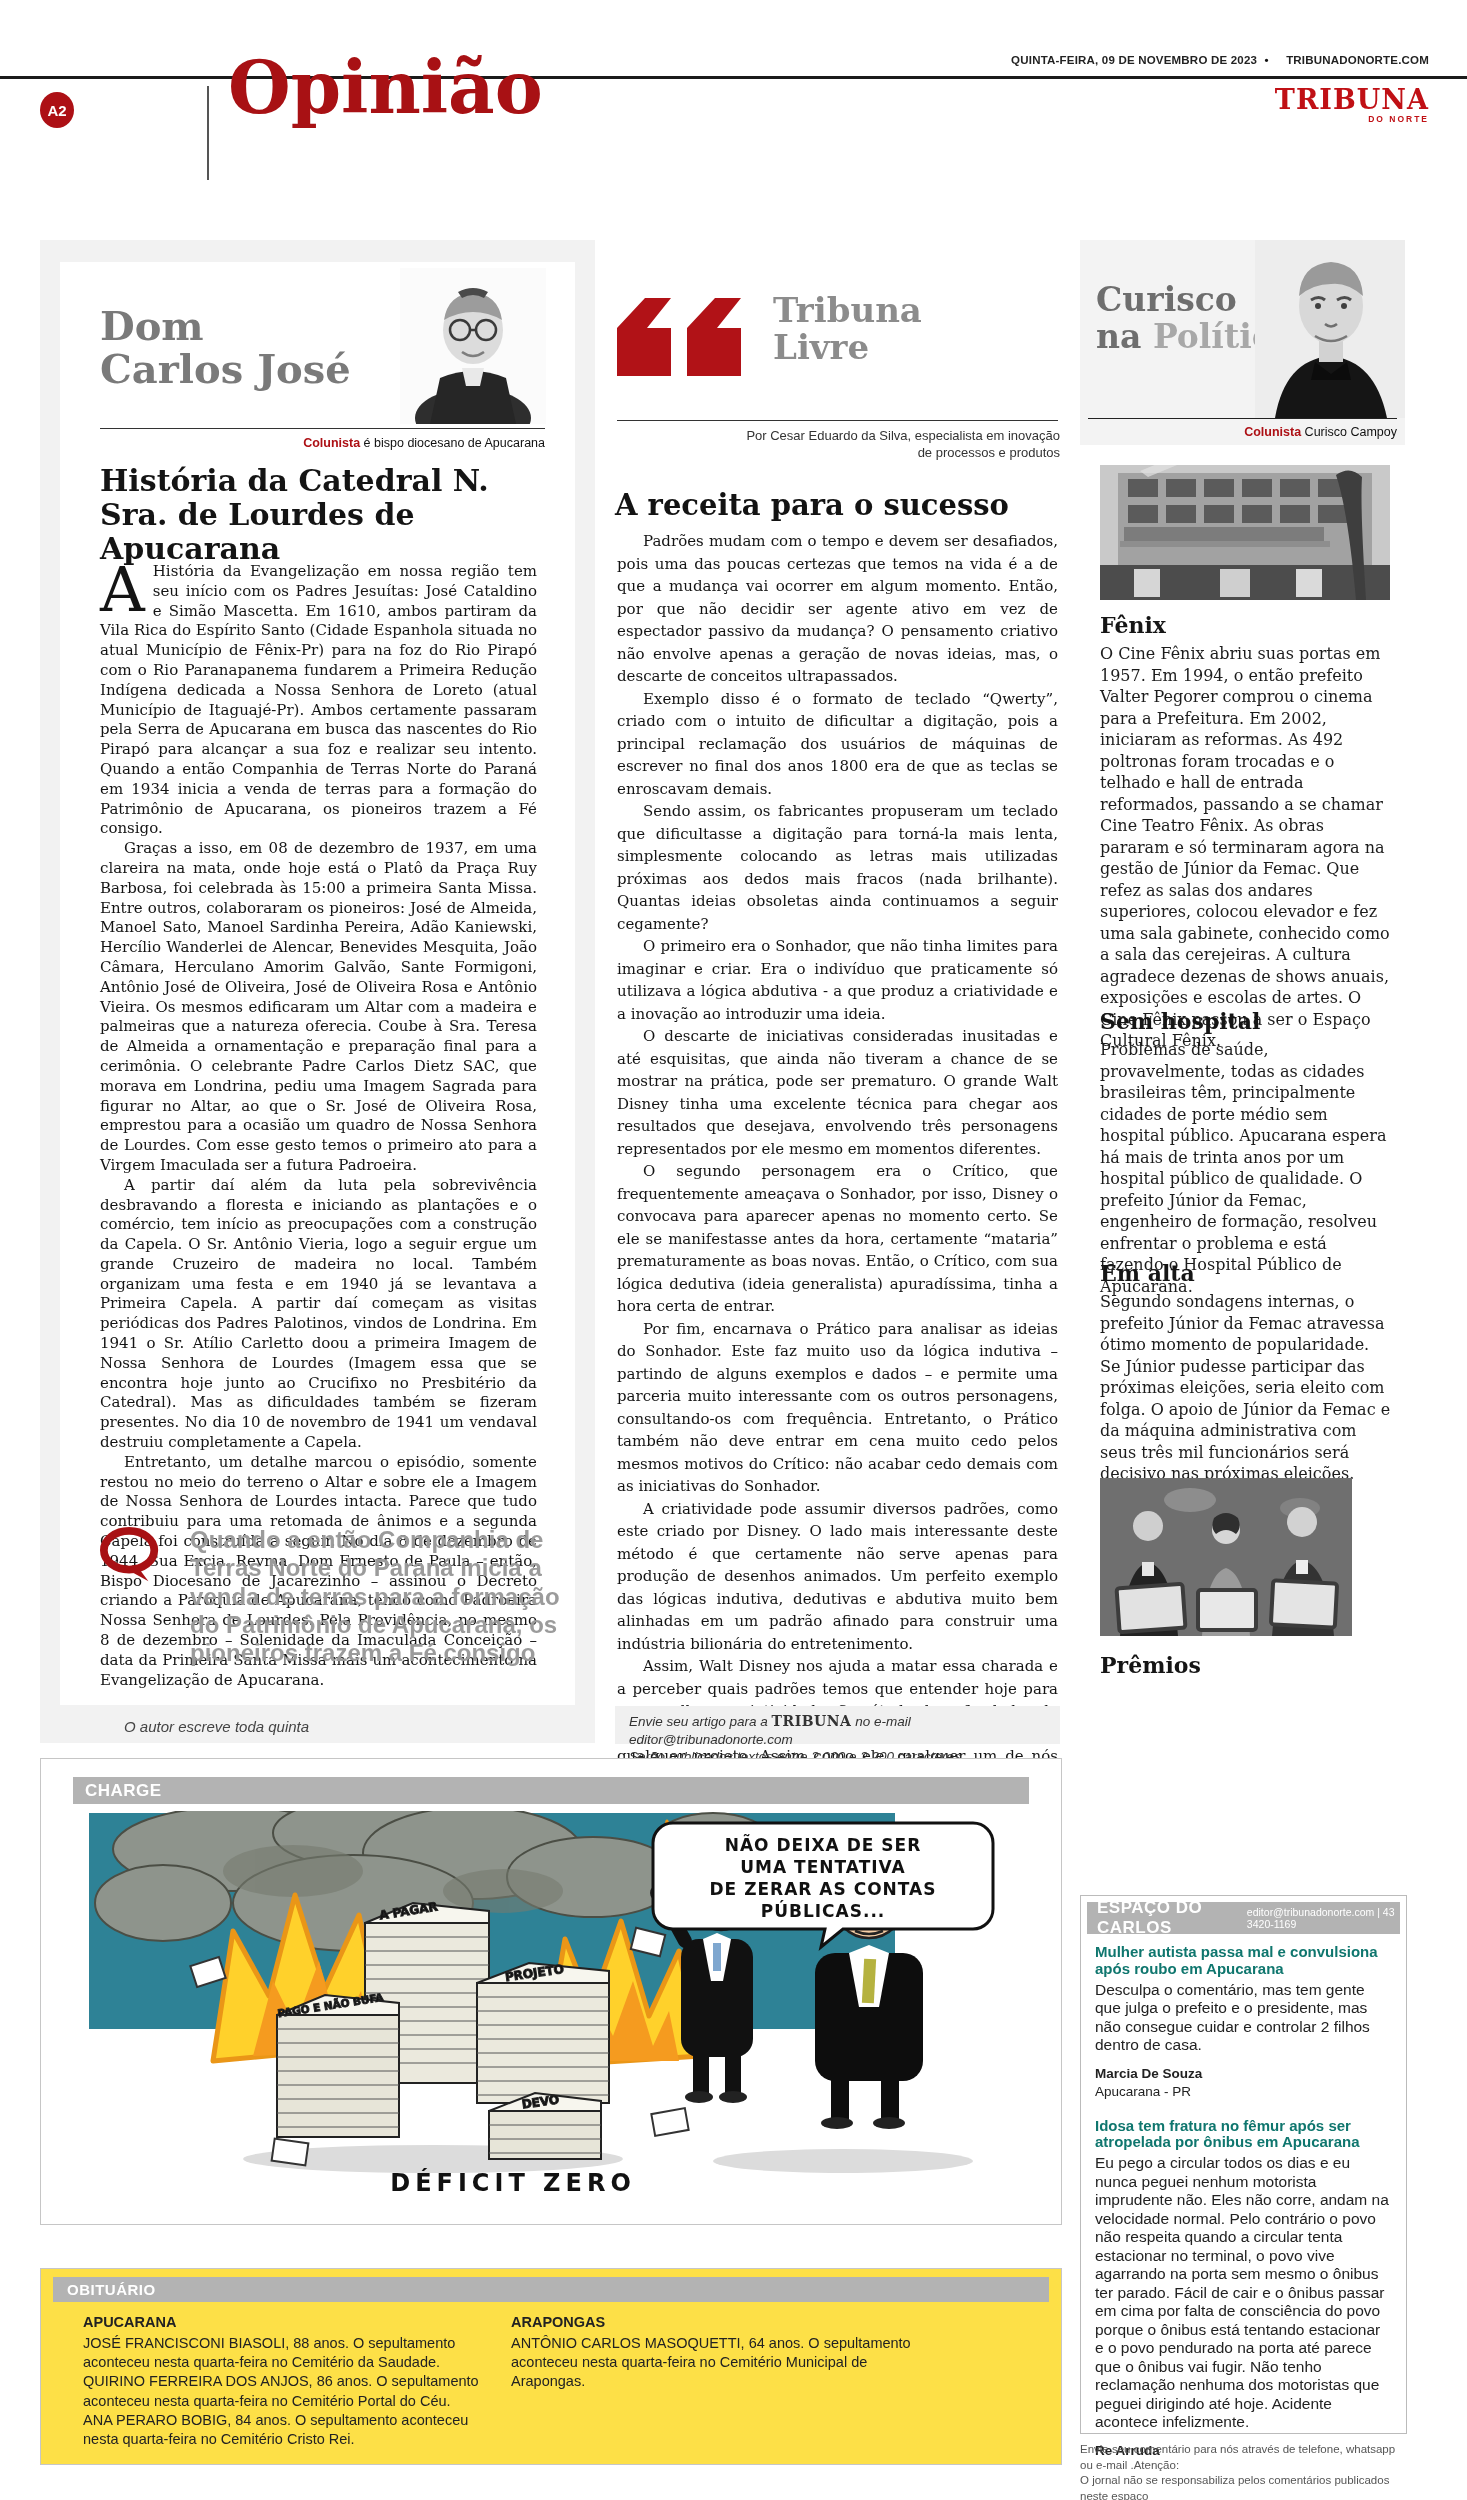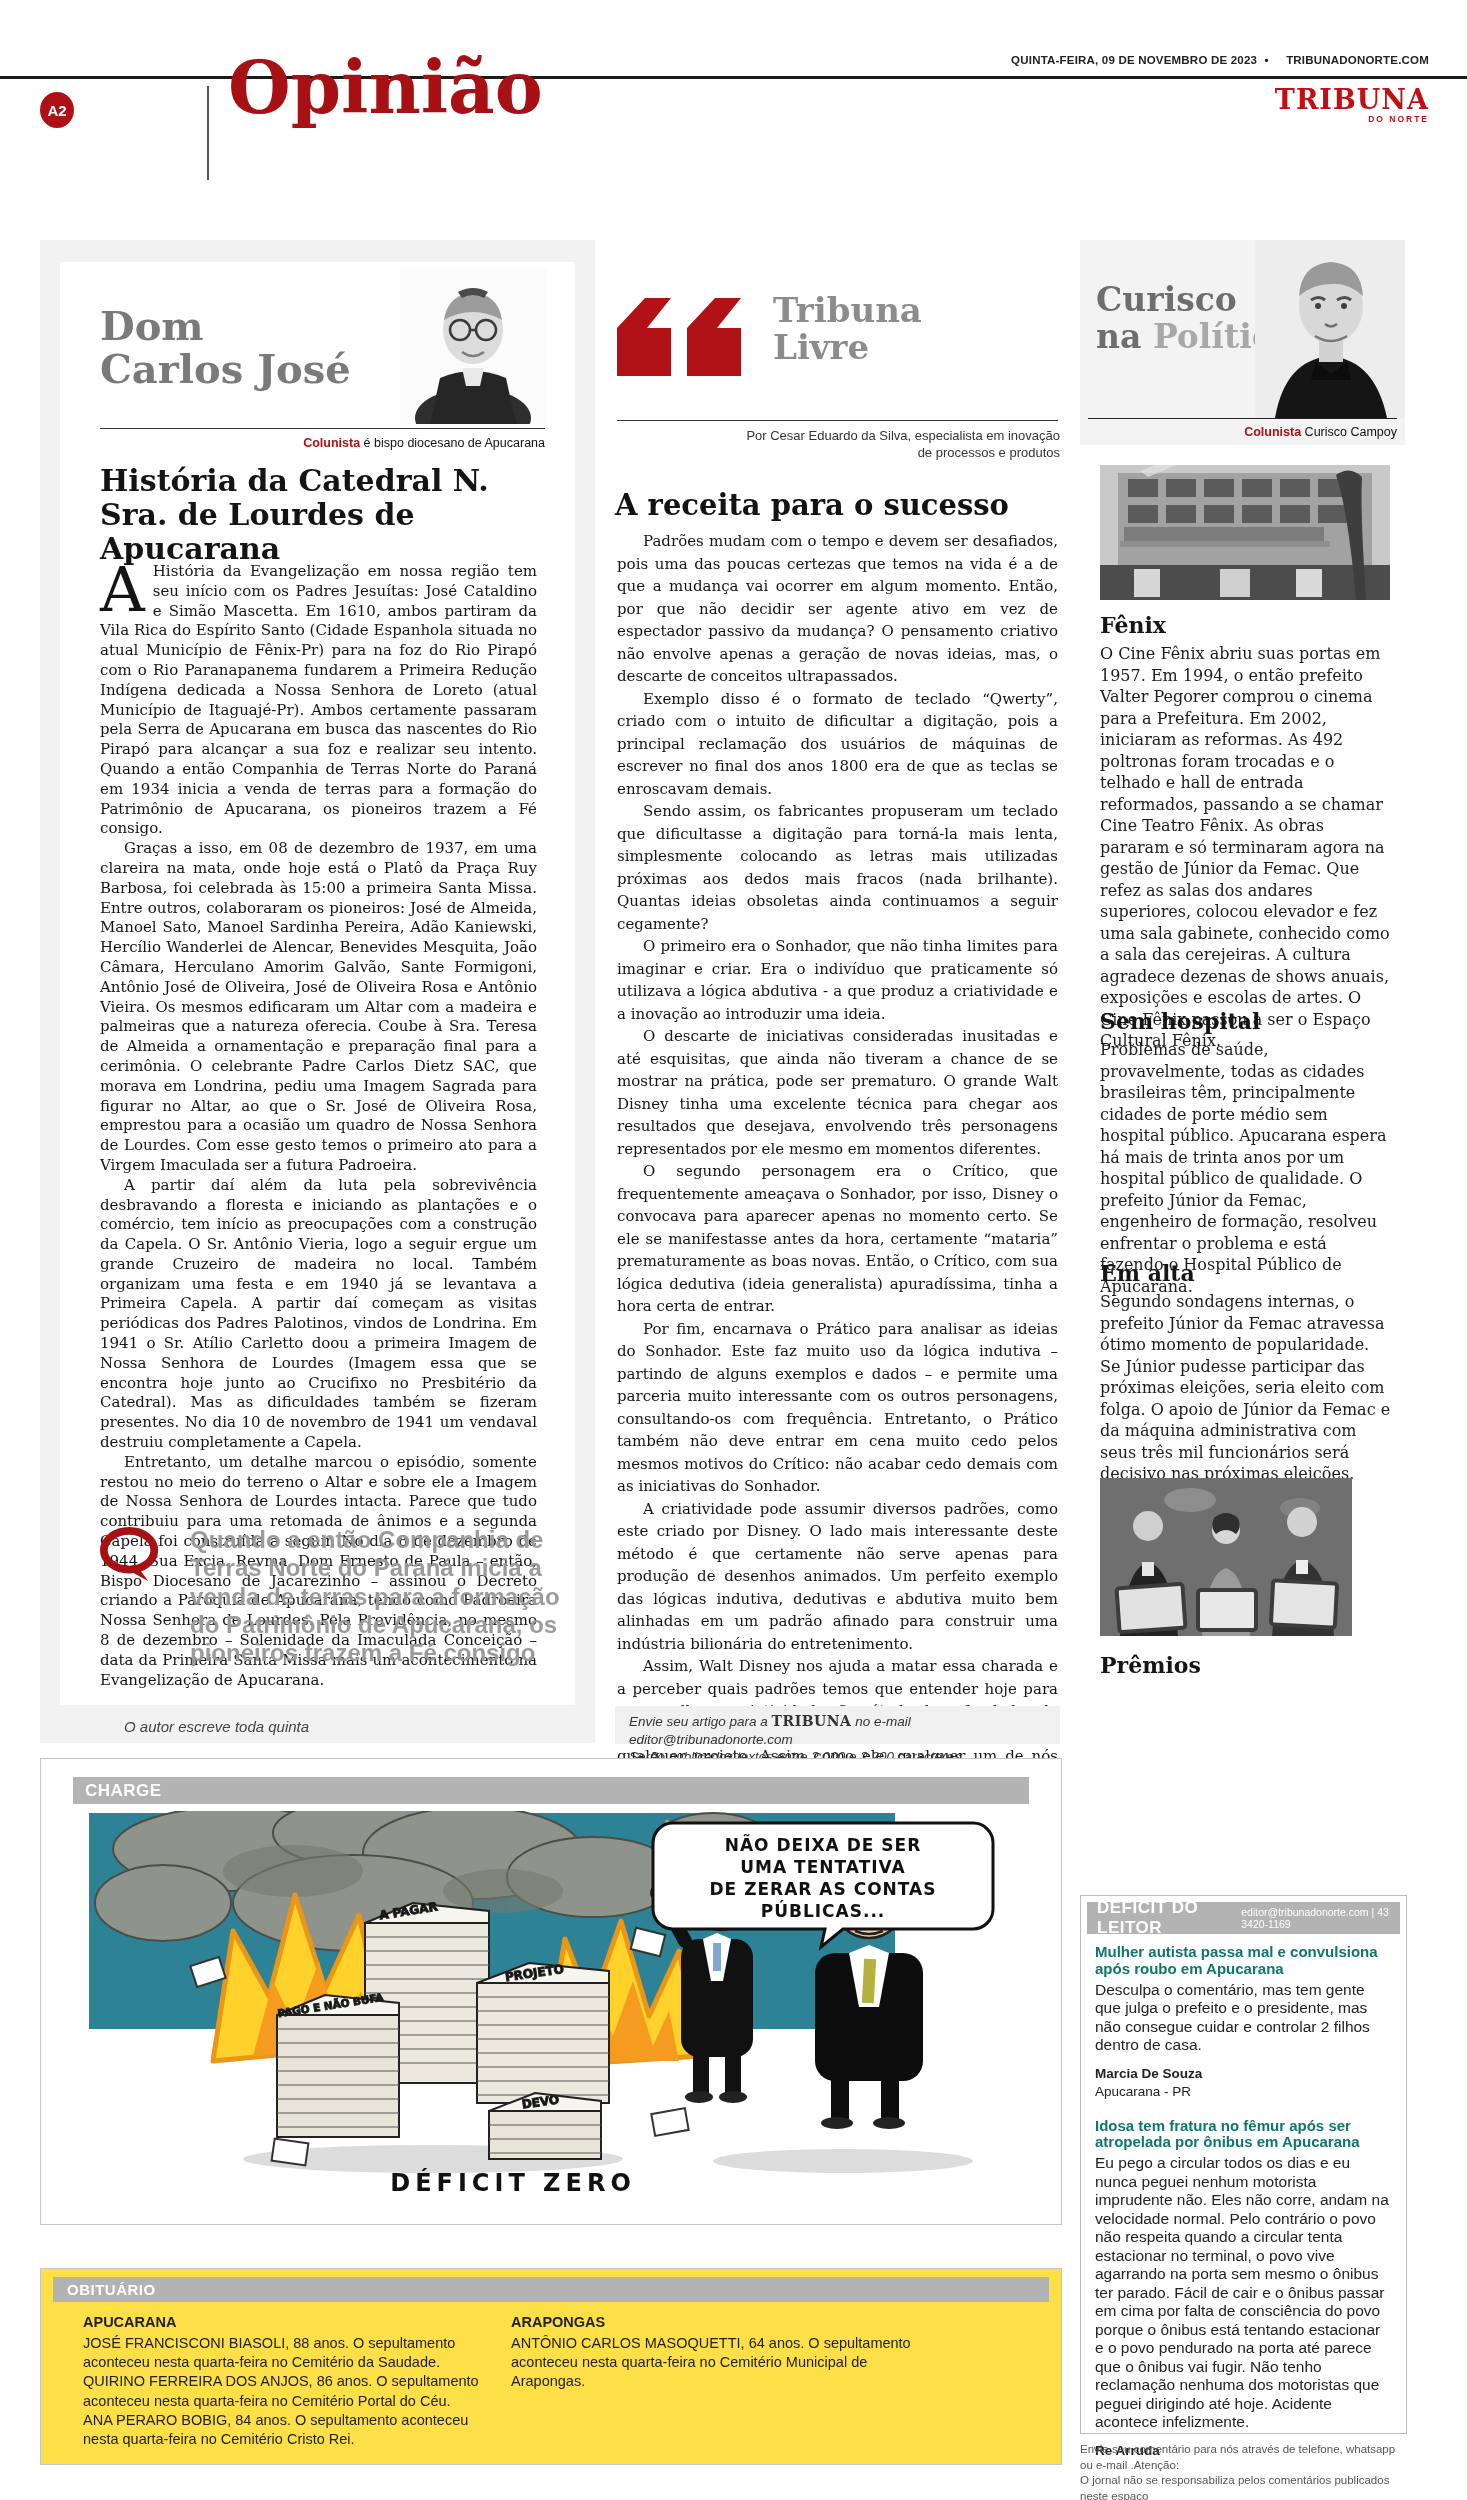--- a/index.html
+++ b/index.html
@@ -427,21 +427,21 @@
     <div class="obitcol" style="left:470px;width:400px;">
       <div class="grp">
         <h4>ARAPONGAS</h4>
         <p>ANTÔNIO CARLOS MASOQUETTI, 64 anos. O sepultamento aconteceu nesta quarta-feira no Cemitério Municipal de Arapongas.</p>
       </div>
     </div>
   </div>
 
   <div class="abs readerbox">
     <div class="bar readerbar">
-      <span>DÉFICIT DO LEITOR</span>
+      <span>ESPAÇO DO CARLOS</span>
       <span class="contact">
         <span>editor@tribunadonorte.com</span>
         <span>|</span>
         <span>43 3420-1169</span>
       </span>
     </div>
     <div class="letters">
       <div class="letter">
         <h4>Mulher autista passa mal e convulsiona após roubo em Apucarana</h4>
         <p>Desculpa o comentário, mas tem gente que julga o prefeito e o presidente, mas não consegue cuidar e controlar 2 filhos dentro de casa.</p>

